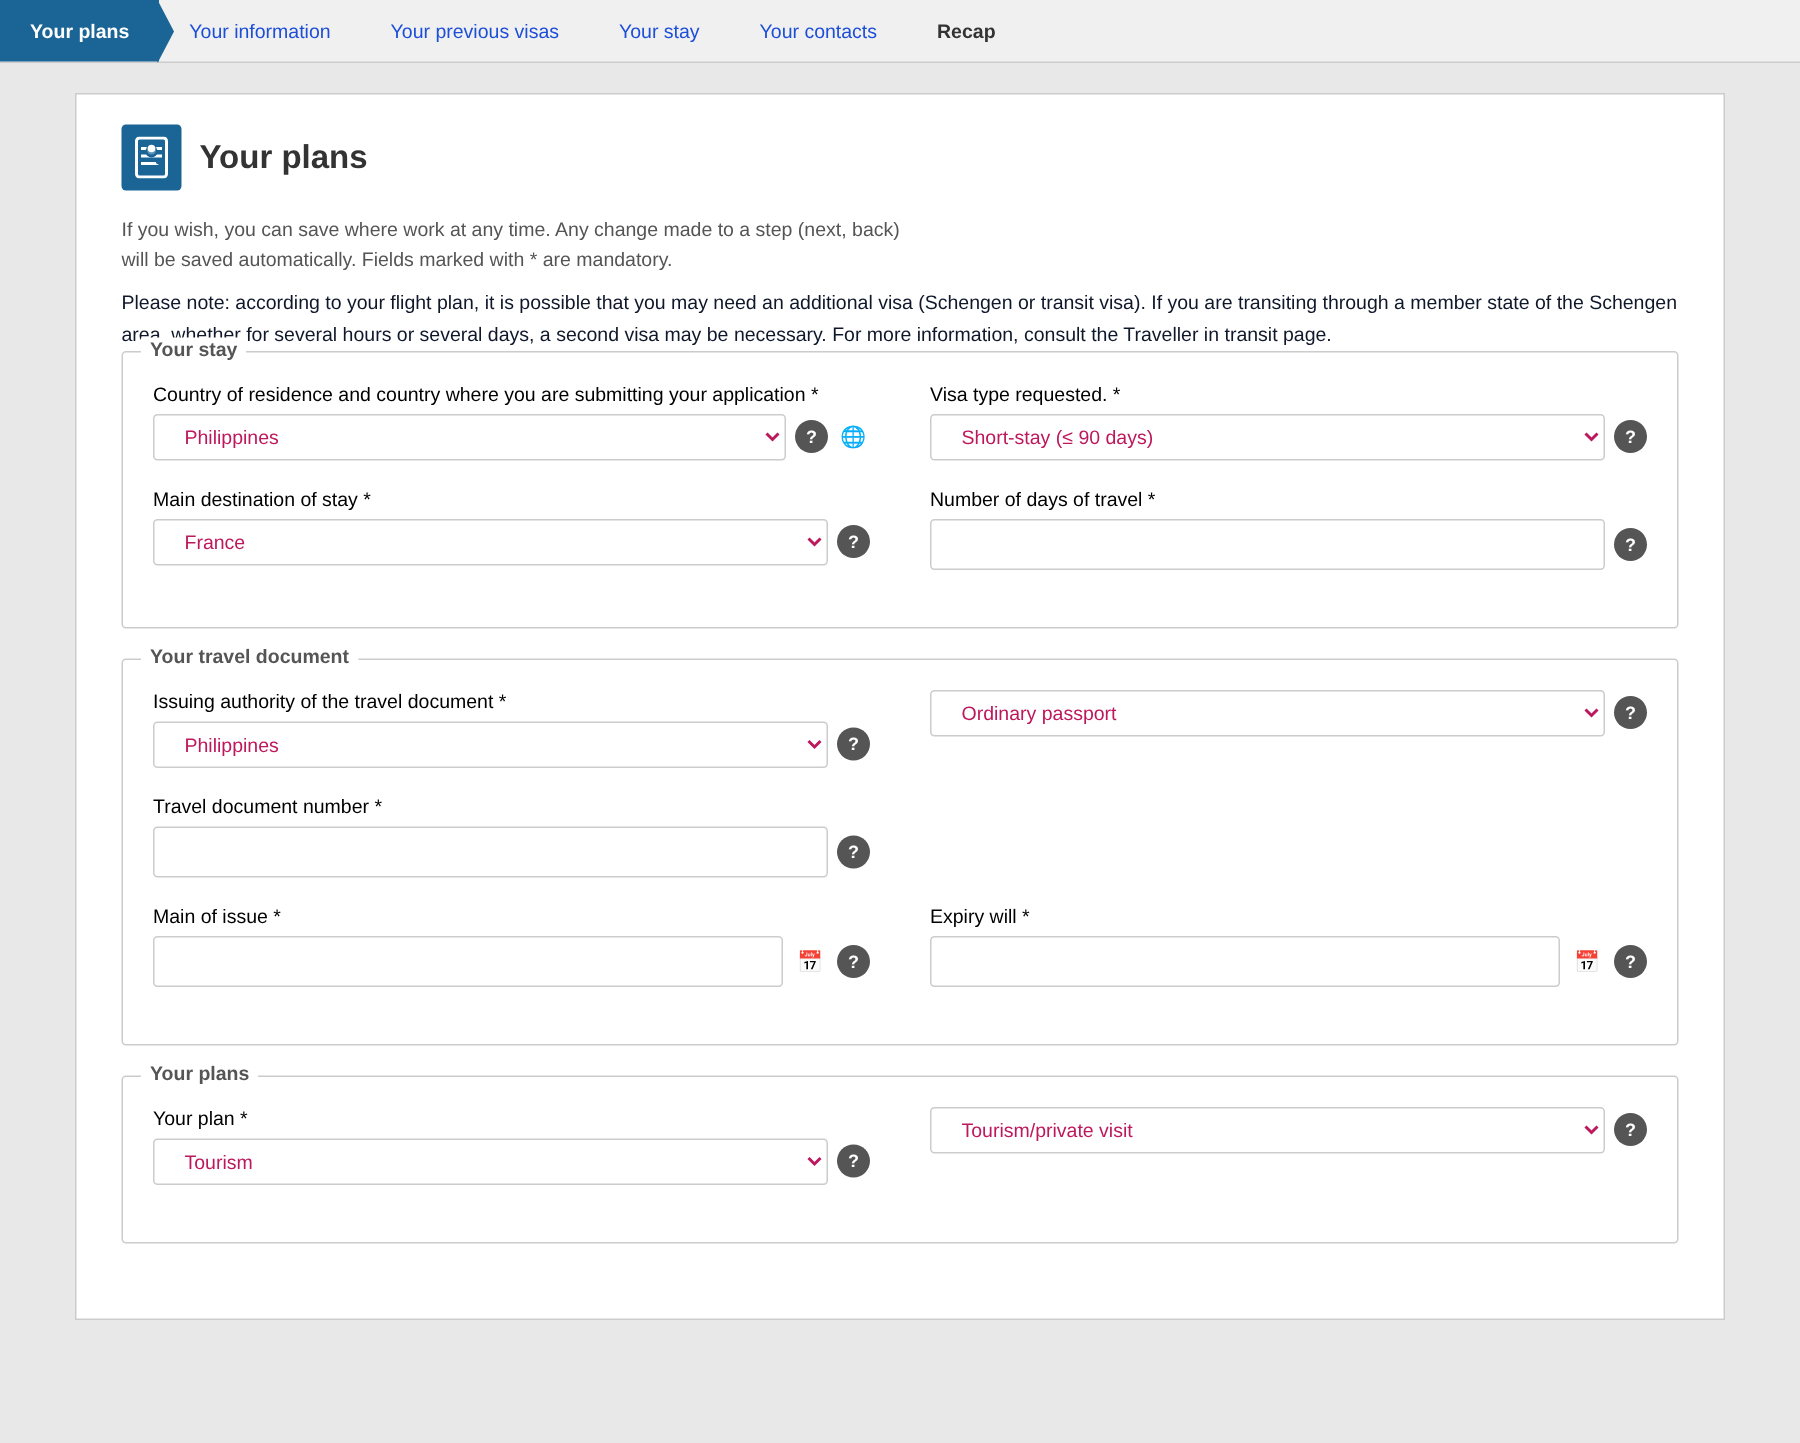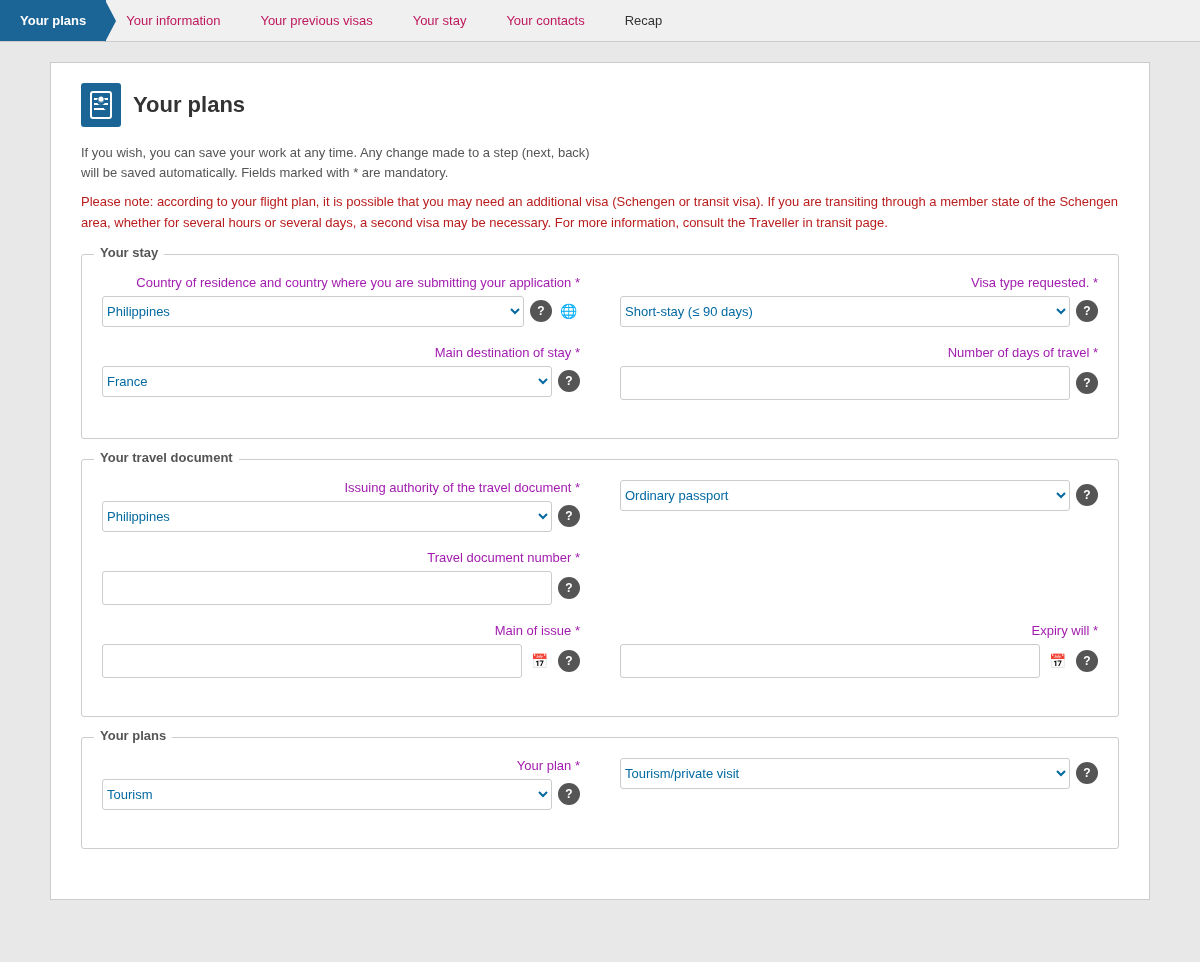--- a/index.html
+++ b/index.html
@@ -16,21 +16,21 @@
       border-bottom: 1px solid #ccc;
       display: flex;
       align-items: stretch;
       height: 42px;
     }
     .nav-item {
       display: flex;
       align-items: center;
       padding: 0 20px;
       font-size: 13px;
-      color: #be185d;
+      color: #1d4ed8;
       cursor: pointer;
       position: relative;
       white-space: nowrap;
     }
     .nav-item.active {
       background: #1a6496;
       color: #fff;
       font-weight: bold;
     }
     .nav-item.active::after {
@@ -40,21 +40,21 @@
       top: 50%;
       transform: translateY(-50%);
       width: 0;
       height: 0;
       border-top: 21px solid transparent;
       border-bottom: 21px solid transparent;
       border-left: 11px solid #1a6496;
       z-index: 2;
     }
     .nav-item.recap {
-      font-weight: normal;
+      font-weight: bold;
       color: #333;
       justify-content: center;
     }
 
     
     .main-content {
       max-width: 1100px;
       margin: 20px auto;
       background: #fff;
       border: 1px solid #ccc;
@@ -91,23 +91,22 @@
 
     
     .info-text {
       font-size: 13px;
       color: #555;
       margin-bottom: 10px;
       line-height: 1.5;
     }
     .info-note {
       font-size: 13px;
-      color: #b91c1c;
+      color: #0f172a;
       line-height: 1.6;
-      margin-bottom: 20px;
     }
 
     
     .section-box {
       border: 1px solid #ccc;
       border-radius: 3px;
       margin-bottom: 20px;
       padding: 20px;
       position: relative;
     }
@@ -129,36 +128,35 @@
       margin-bottom: 18px;
     }
     .form-group {
       flex: 1;
       display: flex;
       flex-direction: column;
       gap: 6px;
     }
     .form-label {
       font-size: 13px;
-      color: #a21caf;
-      text-align: right;
+      color: #000000;
     }
 
     .input-with-icons {
       display: flex;
       align-items: center;
       gap: 6px;
     }
 
     select, input[type="text"] {
       border: 1px solid #ccc;
       border-radius: 3px;
-      padding: 6px 0;
-      font-size: 13px;
-      color: #0369a1;
+      padding: 6px 16px;
+      font-size: 13px;
+      color: #be185d;
       background: #fff;
       width: 100%;
     }
     select {
       appearance: auto;
       cursor: pointer;
     }
     input[type="text"] {
       height: 34px;
     }
@@ -247,21 +245,21 @@
         <circle cx="11" cy="9" r="3" fill="white" opacity="0.3"></circle>
 
         <circle cx="11" cy="8" r="2.5" fill="white"></circle>
         <path d="M6 19 Q11 15 16 19" fill="white"></path>
       </svg>
     </div>
     <h1 class="page-title">Your plans</h1>
   </div>
 
   <p class="info-text">
-    <span>If you wish, you can save your work at any time. Any change made to a step (next, back)</span><br>
+    <span>If you wish, you can save where work at any time. Any change made to a step (next, back)</span><br>
     <span>will be saved automatically. Fields marked with * are mandatory.</span>
   </p>
   <p class="info-note">Please note: according to your flight plan, it is possible that you may need an additional visa (Schengen or transit visa). If you are transiting through a member state of the Schengen area, whether for several hours or several days, a second visa may be necessary. For more information, consult the Traveller in transit page.</p>
 
   <div class="section-box">
     <span class="section-legend">Your stay</span>
 
     <div class="form-row">
 
       <div class="form-group">

